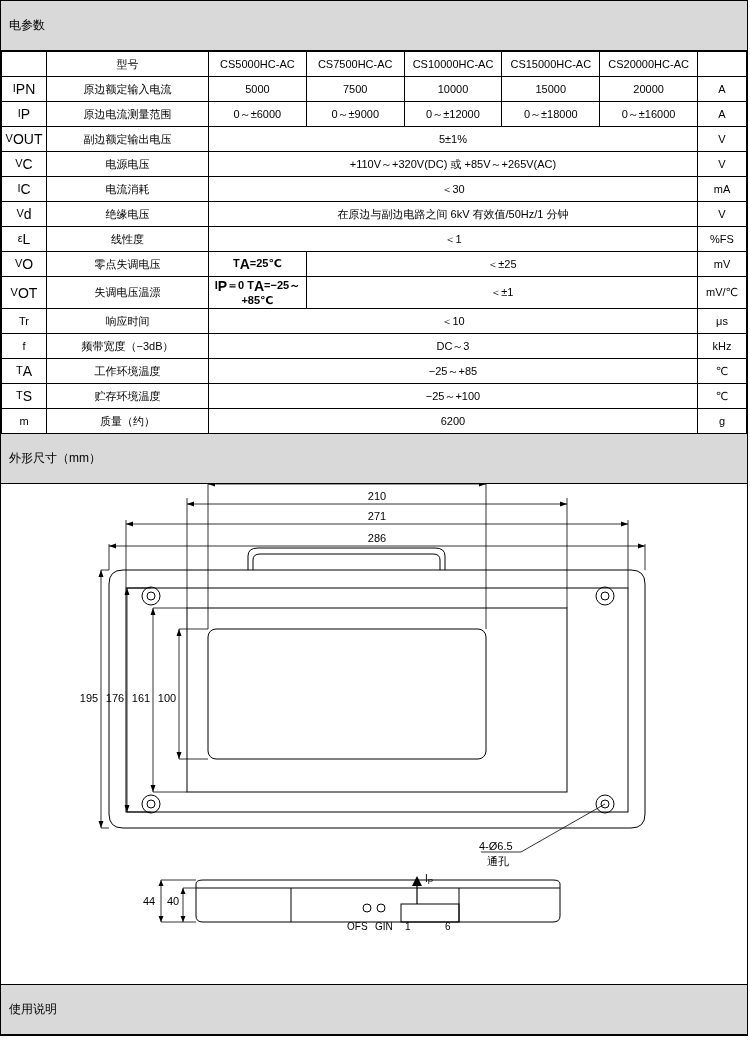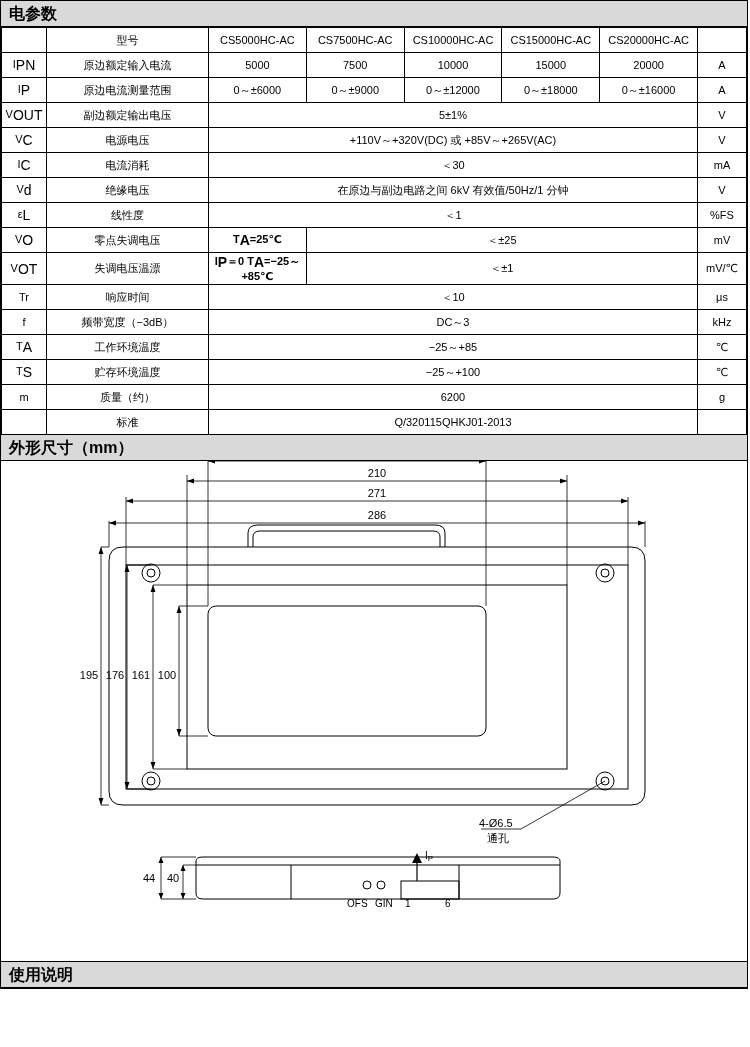--- a/index.html
+++ b/index.html
@@ -15,23 +15,23 @@
   }
   .page {
     width: 748px;
     border: 1px solid #000;
     box-sizing: border-box;
     position: relative;
   }
   .section-title {
     background: #d9d9d9;
     border-bottom: 1px solid #000;
-    font-weight: bold;
-    font-size: 16px;
-    padding: 5px 8px;
+    font-weight: normal;
+    font-size: 12px;
+    padding: 17px 8px;
     line-height: 15px;
   }
   table.params {
     border-collapse: collapse;
     width: 100%;
     table-layout: fixed;
   }
   table.params td {
     border: 1px solid #000;
     text-align: center;
@@ -190,26 +190,20 @@
           <td class="sym">T<sub>S</sub></td>
           <td class="nm">贮存环境温度</td>
           <td colspan="5">−25～+100</td>
           <td class="unit">℃</td>
         </tr>
         <tr>
           <td class="sym">m</td>
           <td class="nm">质量（约）</td>
           <td colspan="5">6200</td>
           <td class="unit">g</td>
-        </tr>
-        <tr>
-          <td class="sym"></td>
-          <td class="nm">标准</td>
-          <td colspan="5">Q/320115QHKJ01-2013</td>
-          <td class="unit"></td>
         </tr>
       </tbody>
   </table>
 
   <div class="section-title">外形尺寸（mm）</div>
 
   <div class="dim-wrap">
     <svg width="748" height="500" viewBox="0 0 748 500" xmlns="http://www.w3.org/2000/svg">
       <g stroke="#000" fill="none" stroke-width="1">
 

